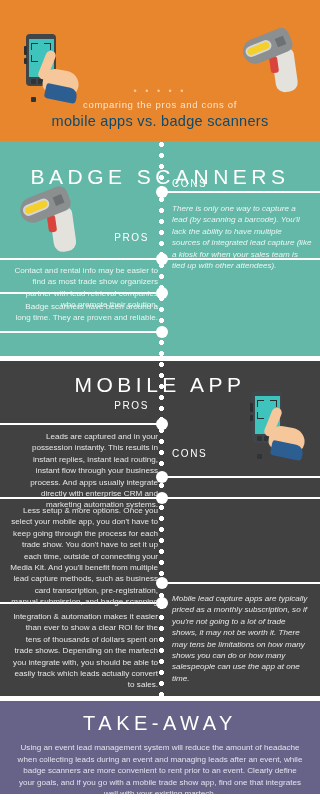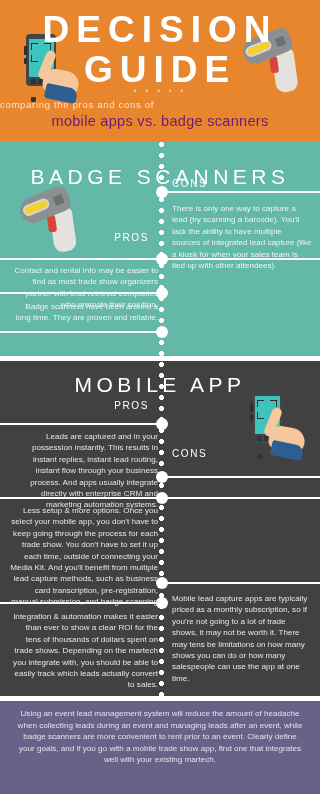--- a/index.html
+++ b/index.html
@@ -31,26 +31,26 @@
   .hero-dots {
     position:absolute;
     left:0; right:0; top:86px;
     text-align:center;
     color:#f4c79a;
     font-size:9px;
     letter-spacing:3px;
   }
   .hero-sub1 {
     position:absolute; left:0; right:0; top:99px;
-    color:#fbe3cd;
+    text-align:center; color:#fbe3cd;
     font-size:9.5px; letter-spacing:0.7px;
   }
   .hero-sub2 {
     position:absolute; left:0; right:0; top:113px;
-    text-align:center; color:#701a75;
+    text-align:center; color:#0c4a6e;
     font-size:14.5px; letter-spacing:0.3px;
   }
 
   
   .phone-icon { position:absolute; width:74px; height:74px; }
   .ph-body { position:absolute; left:14px; top:4px; width:30px; height:52px;
              background:#3f4548; border-radius:4px; }
   .ph-screen { position:absolute; left:16.5px; top:9px; width:25px; height:38px; background:#3fc3bd; }
   .ph-br { position:absolute; width:7px; height:7px; border:1.6px solid #2a2f31; }
   .ph-br.tl { left:19px; top:13px; border-right:none; border-bottom:none; }
@@ -107,21 +107,21 @@
     border-radius:50%; background:#ffffff;
   }
   .rule {
     position:absolute; height:2px; background:#ffffff;
   }
   .rule.l { left:0; width:162px; }
   .rule.r { left:164px; width:156px; }
 
   .body-text { font-size:8.1px; line-height:11.4px; color:#ffffff; }
   .left-col  { position:absolute; left:10px; width:148px; text-align:right; }
-  .right-col { position:absolute; left:172px; width:140px; text-align:left; }
+  .right-col { position:absolute; left:172px; width:140px; text-align:left;font-style:italic; }
 
   
   .badge-sec { background:#63b8a8; height:215px; }
   .badge-sec .body-text { color:#e9f6f2; }
 
   
   .mobile-sec { background:#414142; height:335px; }
   .mobile-sec .body-text { color:#e6e6e6; }
 
   .white-gap { background:#ffffff; height:5px; }
@@ -178,24 +178,20 @@
     </div>
 
     <div class="scan-icon" style="left:238px; top:24px;">
       <div class="sc-body"></div>
       <div class="sc-trig"></div>
       <div class="sc-head"></div>
       <div class="sc-grill"></div>
       <div class="sc-win"></div>
     </div>
 
-    <div class="hero-title">
-      <div>DECISION</div>
-      <div>GUIDE</div>
-    </div>
     <div class="hero-dots">• • • • •</div>
     <div class="hero-sub1">comparing the pros and cons of</div>
     <div class="hero-sub2">mobile apps vs. badge scanners</div>
   </div>
 
   <div class="sec badge-sec">
 
     <div style="padding-top:24px;" class="sec-title">BADGE SCANNERS</div>
 
     <div class="scan-icon" style="left:16px; top:42px; transform:scale(1.02);">
@@ -270,20 +266,21 @@
     <div class="left-col body-text" style="top:70px;">Leads are captured and in your possession instantly. This results in instant replies, instant lead routing, instant flow through your business process. And apps usually integrate directly with enterprise CRM and marketing automation systems.</div>
     <div class="left-col body-text" style="top:144px;">Less setup &amp; more options. Once you select your mobile app, you don't have to keep going through the process for each trade show. You don't have to set it up each time, outside of connecting your Media Kit. And you'll benefit from multiple lead capture methods, such as business card transcription, pre-registration, manual submission, and badge scanning .</div>
     <div class="left-col body-text" style="top:250px;">Integration &amp; automation makes it easier than ever to show a clear ROI for the tens of thousands of dollars spent on trade shows. Depending on the martech you integrate with, you should be able to easily track which leads actually convert to sales.</div>
 
     <div class="right-col body-text" style="top:232px;">Mobile lead capture apps are typically priced as a monthly subscription, so if you're not going to a lot of trade shows, it may not be worth it. There may tens be limitations on how many shows you can do or how many salespeople can use the app at one time.</div>
   </div>
 
   <div class="white-gap"></div>
 
   <div class="take">
+    <div class="take-title">TAKE-AWAY</div>
     <div class="take-body">Using an event lead management system will reduce the amount of headache when collecting leads during an event and managing leads after an event, while badge scanners are more convenient to rent prior to an event. Clearly define your goals, and if you go with a mobile trade show app, find one that integrates well with your existing martech.</div>
   </div>
 
   <div class="footer">
     <div class="logo">
       <div class="logo-mark">
         <div class="lm-t1"></div>
         <div class="lm-t2"></div>
         <div class="lm-c"></div>
       </div>

